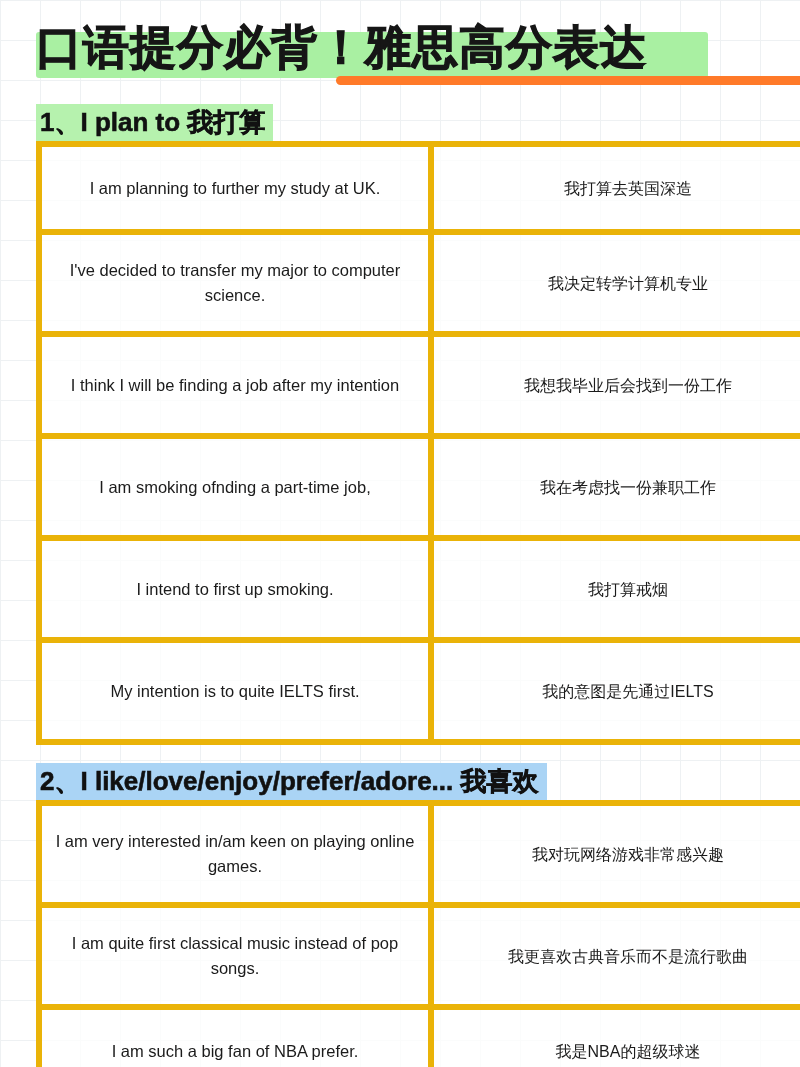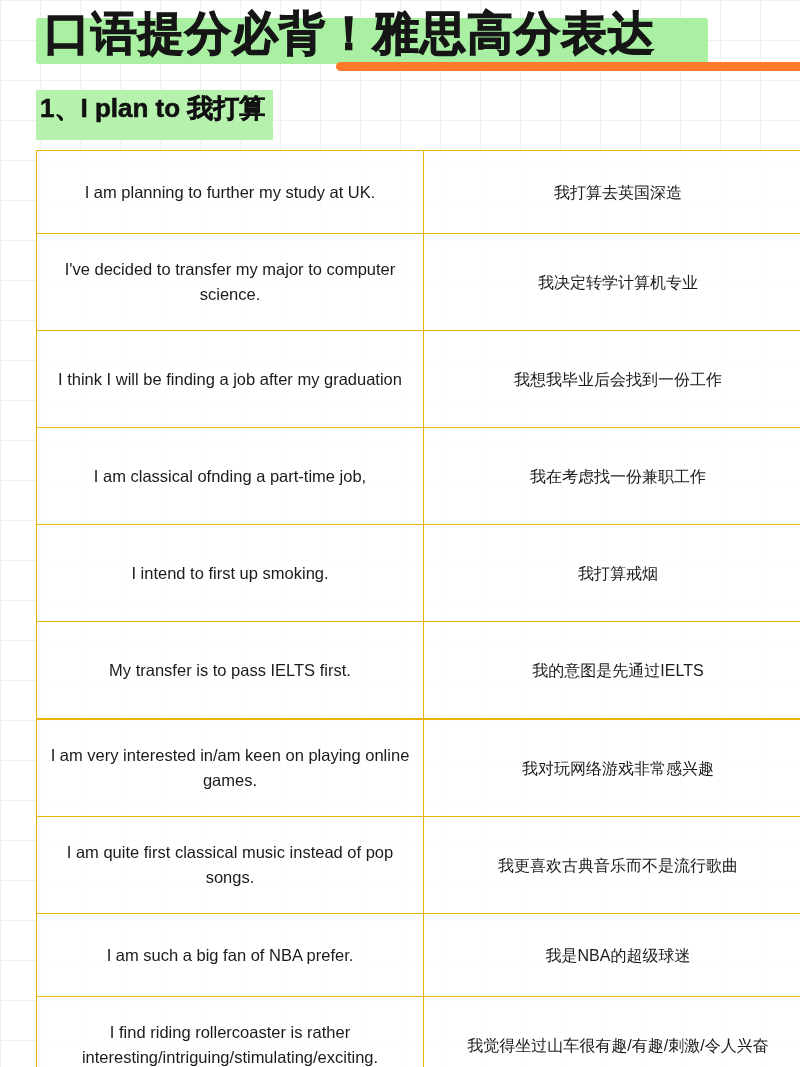--- a/index.html
+++ b/index.html
@@ -22,22 +22,22 @@
     position: relative;
     width: 800px;
     height: 1067px;
     box-sizing: border-box;
     padding: 0 36px;
   }
 
   
   .title-wrap {
     position: relative;
+    margin-top: 14px;
     height: 72px;
-    padding-left: 8px;
   }
   .title-hl {
     position: absolute;
     left: 0;
     top: 18px;
     width: 672px;
     height: 46px;
     background: #a9f0a2;
     border-radius: 3px;
   }
@@ -60,41 +60,40 @@
     color: #161616;
     white-space: nowrap;
     -webkit-text-stroke: 1.1px #161616;
   }
 
   
   .sec-head {
     position: relative;
     display: inline-block;
     margin-top: 18px;
-    margin-bottom: 10px;
-    padding: 2px 8px 16px 4px;
+    padding: 2px 8px 3px 4px;
     font-size: 26px;
     font-weight: bold;
     color: #111;
     line-height: 32px;
     white-space: nowrap;
     -webkit-text-stroke: 0.6px #111;
   }
   .sec-head.green { background: #b6f2ae; }
   .sec-head.blue  { background: #aad4f5; }
 
   
   table.phrase-table {
     width: 726px;
     border-collapse: collapse;
     table-layout: fixed;
     background: rgba(255,255,255,0.75);
   }
   table.phrase-table td {
-    border: 1px solid #eab308;
+    border: 6px solid #eab308;
     padding: 10px 12px;
     text-align: center;
     vertical-align: middle;
     color: #1b1b1b;
   }
   td.en {
     width: 362px;
     font-size: 16.5px;
     line-height: 25px;
   }
@@ -123,40 +122,41 @@
       <tbody>
         <tr>
           <td class="en h62">I am planning to further my study at UK.</td>
           <td class="zh h62">我打算去英国深造</td>
         </tr>
         <tr>
           <td class="en h76">I've decided to transfer my major to computer science.</td>
           <td class="zh h76">我决定转学计算机专业</td>
         </tr>
         <tr>
-          <td class="en h76">I think I will be finding a job after my graduation</td>
+          <td class="en h76">I think I will be finding a job after my intention</td>
           <td class="zh h76">我想我毕业后会找到一份工作</td>
         </tr>
         <tr>
-          <td class="en h76">I am classical ofnding a part-time job,</td>
+          <td class="en h76">I am smoking ofnding a part-time job,</td>
           <td class="zh h76">我在考虑找一份兼职工作</td>
         </tr>
         <tr>
           <td class="en h76">I intend to first up smoking.</td>
           <td class="zh h76">我打算戒烟</td>
         </tr>
         <tr>
-          <td class="en h76">My transfer is to pass IELTS first.</td>
+          <td class="en h76">My intention is to quite IELTS first.</td>
           <td class="zh h76">我的意图是先通过IELTS</td>
         </tr>
       </tbody>
     </table>
   </div>
 
   <div>
+    <div class="sec-head blue">2、I like/love/enjoy/prefer/adore... 我喜欢</div>
     <table class="phrase-table">
       <tbody>
         <tr>
           <td class="en h76">I am very interested in/am keen on playing online games.</td>
           <td class="zh h76">我对玩网络游戏非常感兴趣</td>
         </tr>
         <tr>
           <td class="en h76">I am quite first classical music instead of pop songs.</td>
           <td class="zh h76">我更喜欢古典音乐而不是流行歌曲</td>
         </tr>

